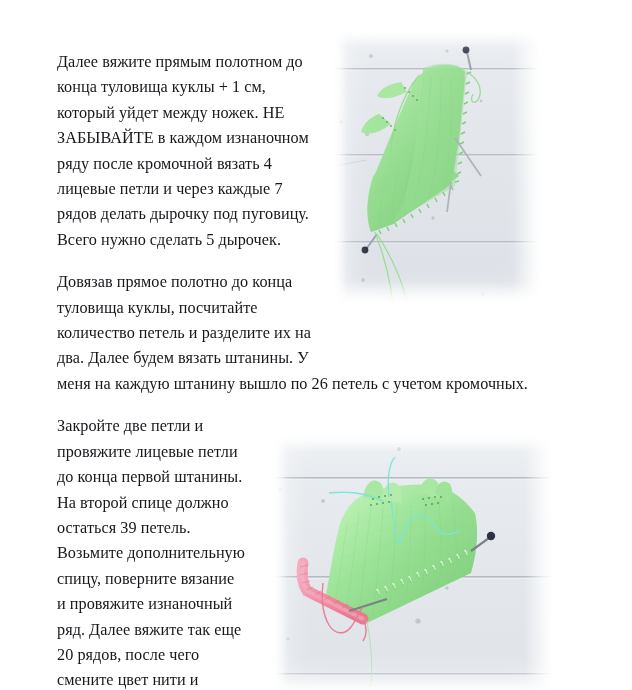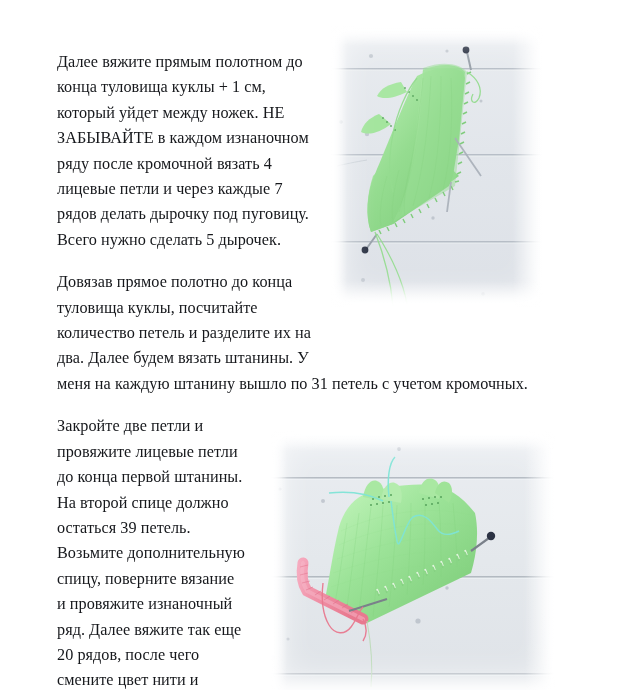--- a/index.html
+++ b/index.html
@@ -378,19 +378,19 @@
     </div>
     <div class="feather"></div>
     <div class="feather-r"></div>
     <div class="feather-t"></div>
     <div class="feather-l"></div>
   </div>
 
   <div id="text-column">
     <div class="shape-right-1"></div>
     <p class="para">Далее вяжите прямым полотном до конца туловища куклы + 1 см, который уйдет между ножек. НЕ ЗАБЫВАЙТЕ в каждом изнаночном ряду после кромочной  вязать 4 лицевые петли и через каждые 7 рядов делать дырочку под пуговицу. Всего нужно сделать 5 дырочек.</p>
-    <p class="para">Довязав прямое полотно до конца туловища куклы, посчитайте количество петель и разделите их на два. Далее будем вязать штанины. У меня на каждую штанину вышло по 31 петель с учетом кромочных.</p>
+    <p class="para">Довязав прямое полотно до конца туловища куклы, посчитайте количество петель и разделите их на два. Далее будем вязать штанины. У меня на каждую штанину вышло по 26 петель с учетом кромочных.</p>
     <div class="shape-right-3"></div>
     <p class="para">Закройте две петли и провяжите лицевые петли до конца первой штанины. На второй спице должно остаться 39 петель. Возьмите дополнительную спицу, поверните вязание и провяжите изнаночный ряд. Далее вяжите так еще 20 рядов, после чего смените цвет нити и провяжите 4 ряда резинкой 1*1.</p>
 
   </div>
 
 </div>
 
 </body></html>

